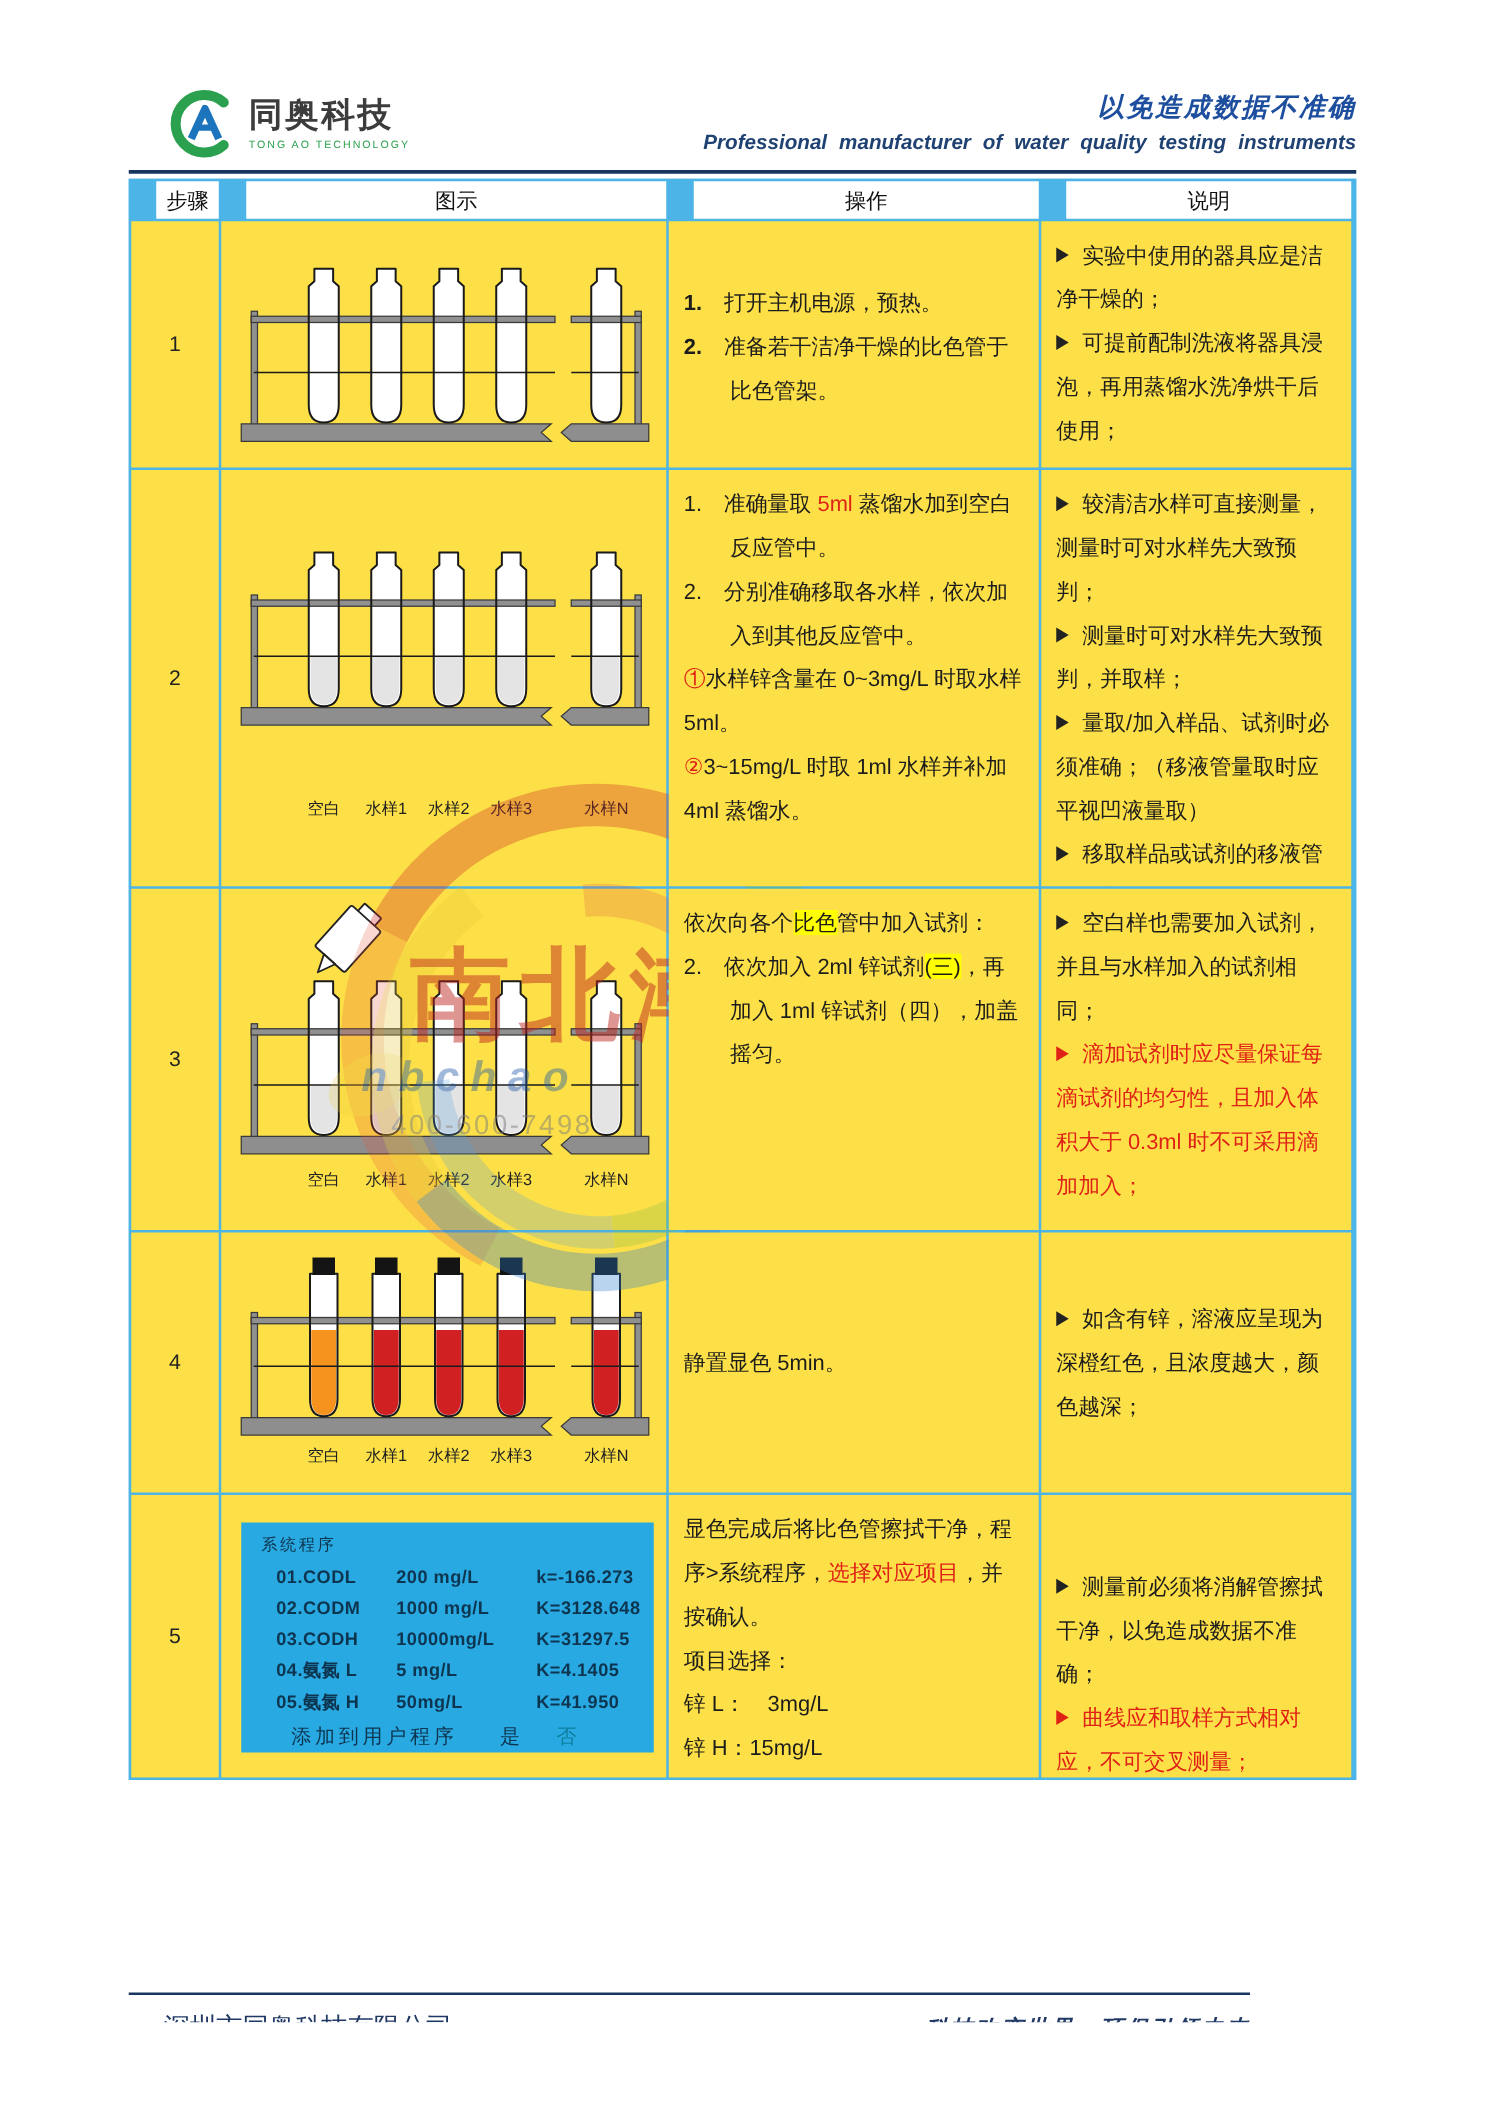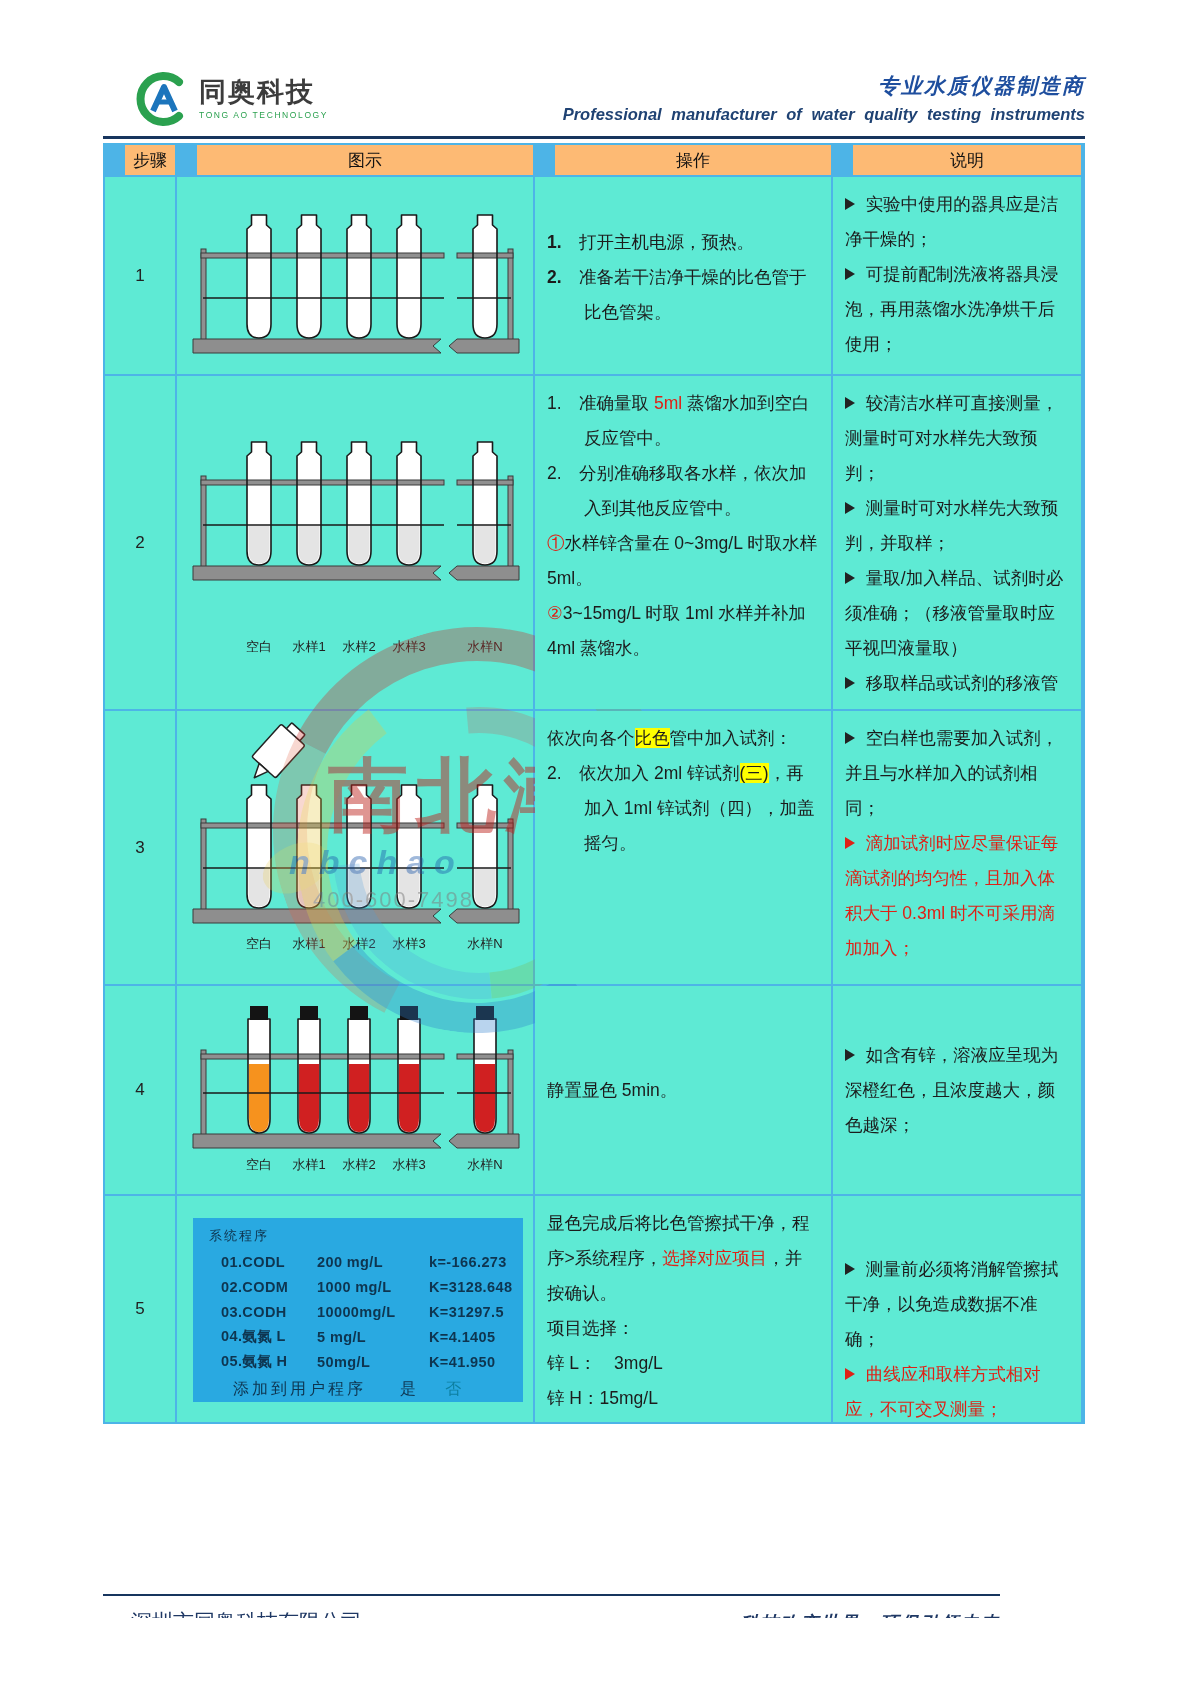--- a/index.html
+++ b/index.html
@@ -16,22 +16,22 @@
   .slogans{text-align:right;margin-top:2px;}
   .slogan-cn{font-family:"DejaVu Serif",serif;font-style:italic;font-weight:bold;font-size:21px;color:#1e4e9e;letter-spacing:2px;}
   .slogan-en{font-family:"Liberation Sans",sans-serif;font-style:italic;font-weight:bold;font-size:16.5px;color:#1f4273;word-spacing:5px;margin-top:5px;}
   .header-rule{position:absolute;left:103px;top:136px;width:982px;border-top:3px solid #17355e;}
 
   
   .tbl{position:absolute;left:103px;top:143px;width:982px;box-sizing:border-box;
        display:grid;grid-template-columns:70px 356px 296px 248px;
        grid-template-rows:30px 197px 333px 273px 208px 226px;
        background:#4db4e7;border:2px solid #4db4e7;gap:2px;}
-  .cell{background:#5eead4;position:relative;overflow:hidden;}
-  .th{background:#fdba74;display:flex;align-items:center;justify-content:center;font-size:17px;color:#111;margin-left:20px;}
+  .cell{background:#fde047;position:relative;overflow:hidden;}
+  .th{background:#ffffff;display:flex;align-items:center;justify-content:center;font-size:17px;color:#111;margin-left:20px;}
   .step{display:flex;align-items:center;justify-content:center;font-size:17px;color:#222;}
   .txt{padding:10px 12px;font-size:17.5px;line-height:2.0;position:relative;z-index:4;}
   .pt48{padding-top:48px;}
   .pt56{padding-top:56px;}
   .vcenter{display:flex;flex-direction:column;justify-content:center;padding-left:12px;}
   .para{margin:0;}
   .para.hang{padding-left:37px;text-indent:-37px;}
   .red{color:#df2116;}
   .b{font-weight:bold;}
   .hl{background:#ffff00;}
@@ -97,21 +97,21 @@
         <path d="M46 12 A23 23 0 1 0 46 46" stroke="#2ba14f" stroke-width="8" fill="none" stroke-linecap="round"></path>
         <path d="M20 41 L31 17 L42 41" stroke="#1c75bc" stroke-width="6" fill="none" stroke-linejoin="round"></path>
         <line x1="26" y1="32" x2="38" y2="32" stroke="#1c75bc" stroke-width="5"></line>
       </svg>
       <div class="logo-text">
         <div class="logo-cn">同奥科技</div>
         <div class="logo-en">TONG AO TECHNOLOGY</div>
       </div>
     </div>
     <div class="slogans">
-      <div class="slogan-cn">专业水质仪器制造商</div>
+      <div class="slogan-cn">以免造成数据不准确</div>
       <div class="slogan-en">Professional manufacturer of water quality testing instruments</div>
     </div>
   </div>
   <div class="header-rule"></div>
 
   <div class="tbl">
 
     <div class="cell th">步骤</div>
     <div class="cell th">图示</div>
     <div class="cell th">操作</div>

